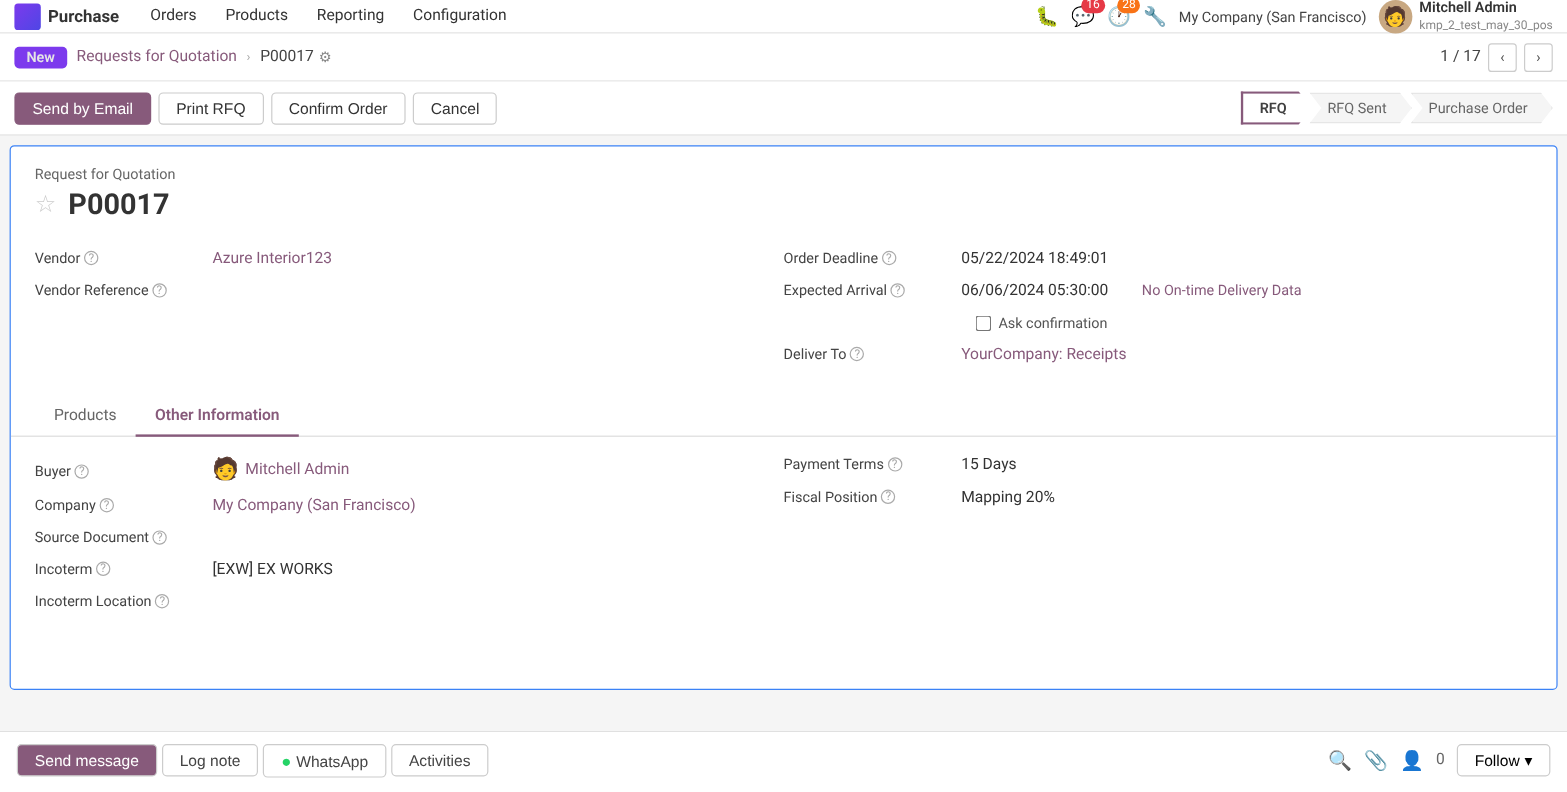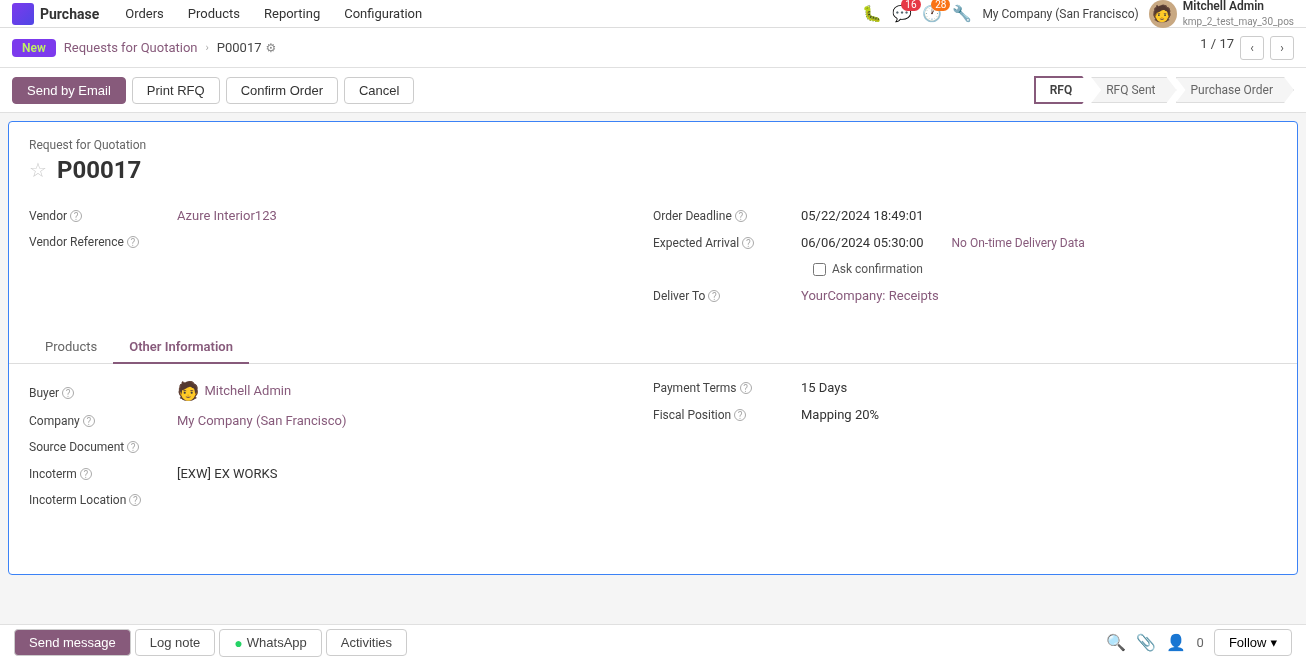--- a/index.html
+++ b/index.html
@@ -97,21 +97,21 @@
       background: #fff;
       border-bottom: 1px solid #e0e0e0;
       display: flex;
       align-items: center;
       padding: 6px 12px;
       height: 40px;
       gap: 8px;
     }
     .new-badge {
       background: #7c3aed;
-      color: #bef264;
+      color: #e5e5e5;
       border-radius: 4px;
       padding: 2px 10px;
       font-size: 12px;
       font-weight: 600;
       cursor: pointer;
     }
     .breadcrumb-link {
       color: #875a7b;
       font-size: 13px;
       cursor: pointer;
@@ -121,20 +121,21 @@
       color: #444;
       font-size: 13px;
       display: flex;
       align-items: center;
       gap: 4px;
     }
     .gear-icon { color: #888; font-size: 12px; cursor: pointer; }
     .pagination {
       margin-left: auto;
       display: flex;
+      align-items: center;
       gap: 6px;
       font-size: 13px;
       color: #444;
     }
     .pag-btn {
       border: 1px solid #ccc;
       background: #fff;
       border-radius: 3px;
       width: 24px; height: 24px;
       display: flex; align-items: center; justify-content: center;
@@ -330,23 +331,23 @@
     }
     .tab-col { padding-right: 20px; }
 
     
     .message-bar {
       position: fixed;
       bottom: 0; left: 0; right: 0;
       background: #fff;
       border-top: 1px solid #e0e0e0;
       display: flex;
-      align-items: center;
+      align-items: flex-start;
       padding: 10px 14px;
-      height: 36px;
+      height: 51px;
       gap: 4px;
     }
     .msg-btn {
       padding: 5px 14px;
       border-radius: 4px;
       font-size: 13px;
       cursor: pointer;
       border: 1px solid #ccc;
       background: #875a7b;
       color: #fff;

